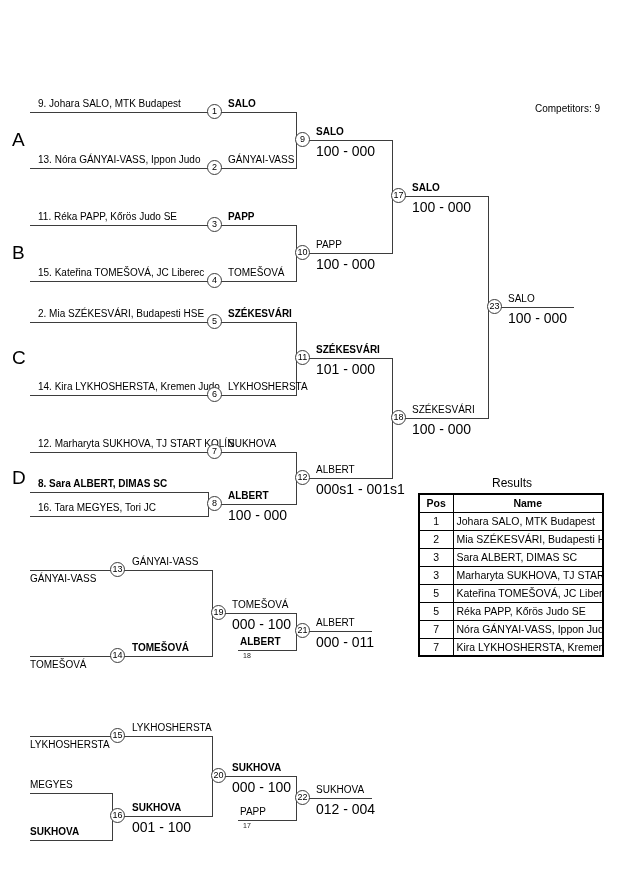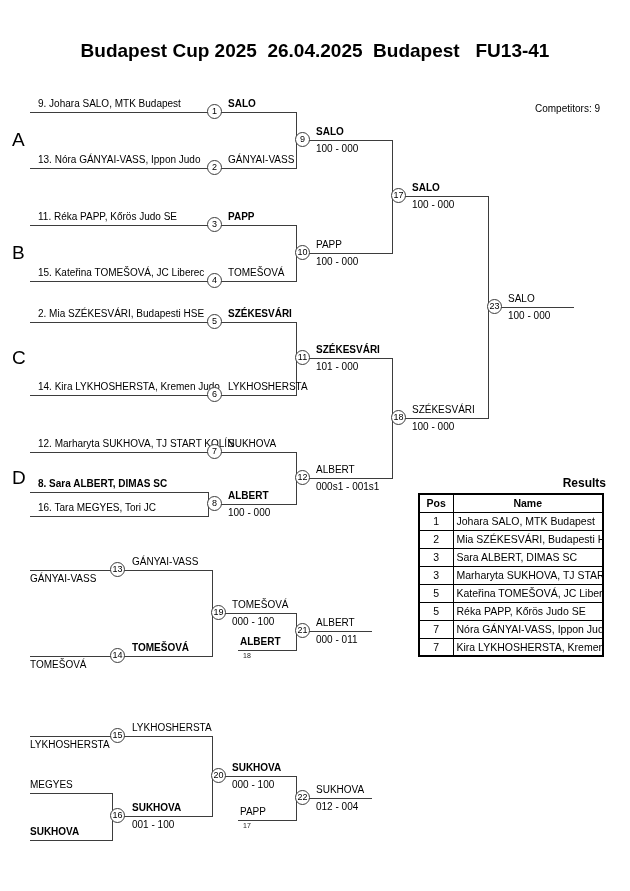--- a/index.html
+++ b/index.html
@@ -4,41 +4,40 @@
 <style>
   * { margin:0; padding:0; box-sizing:border-box; }
   html,body { background:#fff; }
   body { width:630px; height:891px; font-family:"Liberation Sans", sans-serif; color:#000; }
   .page { position:absolute; top:0; left:0; width:630px; height:891px; background:#fff; overflow:hidden; }
   .title { position:absolute; top:40px; left:0; width:630px; text-align:center; font-size:19px; font-weight:bold; white-space:pre; }
   .competitors { position:absolute; top:70px; right:30px; font-size:10px;margin-top:33px; }
   .hline { position:absolute; height:1px; background:#3d3d3d; }
   .vline { position:absolute; width:1px; background:#3d3d3d; }
   .name { position:absolute; font-size:10px; white-space:nowrap; }
-  .score { position:absolute; font-size:10px; white-space:nowrap; }
+  .score { position:absolute; font-size:14px; white-space:nowrap; }
   .tiny { position:absolute; font-size:7px; color:#222; }
   .b { font-weight:bold; }
   .pool { position:absolute; left:12px; font-size:19px; }
   .mnum { position:absolute; width:15px; height:15px; border:1px solid #3d3d3d; border-radius:50%; background:#fff;
           font-size:9px; line-height:13px; text-align:center; z-index:2; }
   .results { position:absolute; left:418px; top:476px; width:188px; }
-  .results-title { text-align:right; font-size:12px; font-weight:bold; margin-bottom:3px; }
+  .results-title { text-align:center; font-size:12px; font-weight:normal; margin-bottom:3px; }
   table.res { border-collapse:collapse; width:186px; border:2px solid #000; }
   table.res th, table.res td { border:1px solid #000; font-size:10.5px; height:18px; padding:0 3px;
           white-space:nowrap; overflow:hidden; }
   table.res th { font-weight:bold; text-align:center; }
   td.pos { width:34px; text-align:center; }
   td.nm { max-width:148px; }
 </style>
 </head>
 <body>
 
 <div class="page">
 
-  <div class="title">Budapest Cup 2025  26.04.2025  Budapest   FU13-41</div>
   <div class="competitors">Competitors: 9</div>
 
   <div class="pool" style="top:129px">A</div>
   <div class="pool" style="top:242px">B</div>
   <div class="pool" style="top:347px">C</div>
   <div class="pool" style="top:467px">D</div>
 
   <div class="hline" style="left:30px;top:112px;width:266px"></div>
   <div class="hline" style="left:30px;top:168px;width:266px"></div>
   <div class="hline" style="left:30px;top:225px;width:266px"></div>

